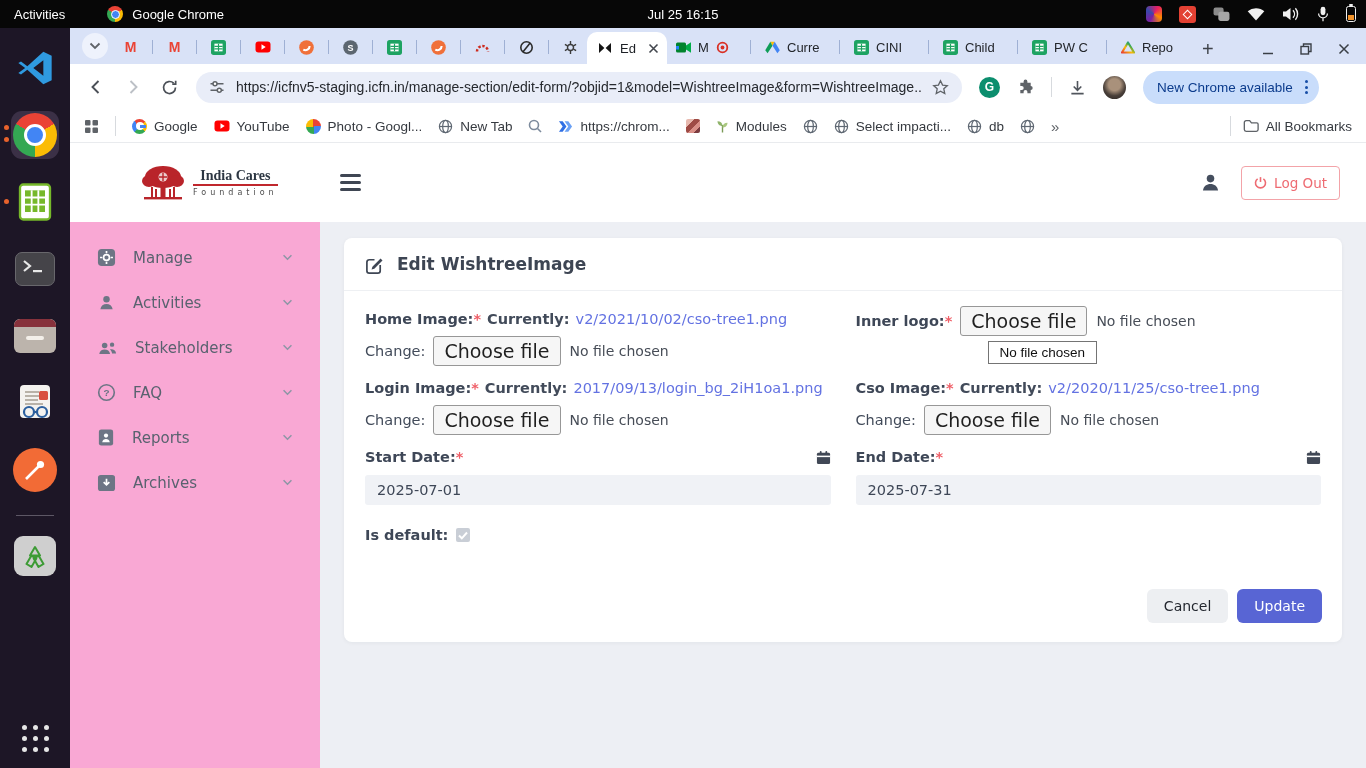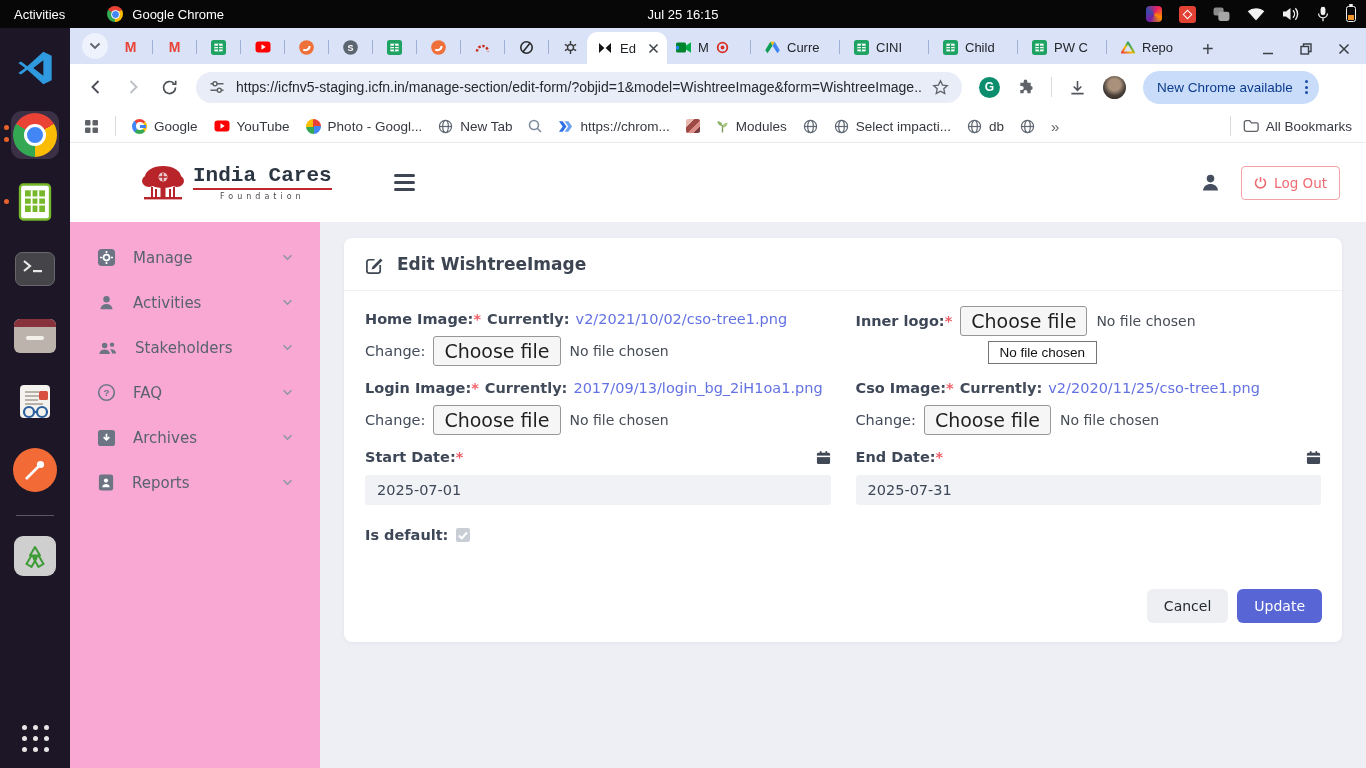--- a/index.html
+++ b/index.html
@@ -72,21 +72,21 @@
   .bm { display:flex; align-items:center; gap:7px; white-space:nowrap; }
   .bm-fav { width:14px; height:14px; border-radius:2px; background:linear-gradient(135deg,#e7b9af 0 30%,#9e4a44 30% 55%,#d98f87 55% 75%,#7c3b3f 75%); }
   .bm-over { font-size:15px; color:#5f6368; }
   .bm-right { margin-left:auto; display:flex; align-items:center; gap:12px; }
 
   
   .webpage { flex:1; background:#edeff4; display:flex; flex-direction:column; font-family:"DejaVu Sans", sans-serif; }
   .site-header { height:79px; background:#fff; display:flex; align-items:center; padding:0 26px; flex:none; }
   .brand { display:flex; align-items:center; gap:7px; margin-left:44px; }
   .brand-text { text-align:center; }
-  .brand-name { font-family:Liberation Mono, monospace; font-weight:700; font-size:21px; color:#2c3642; border-bottom:2px solid #c0272d; padding-bottom:1px; line-height:1.1; }
+  .brand-name { font-family:Liberation Serif, serif; font-weight:700; font-size:14px; color:#2c3642; border-bottom:2px solid #c0272d; padding-bottom:1px; line-height:1.1; }
   .brand-tag { font-size:8px; letter-spacing:4px; color:#4c4c4c; margin-top:2px; }
   .hamburger { margin-left:58px; display:flex; flex-direction:column; gap:4.5px; padding:4px; }
   .hamburger i { width:21px; height:2.6px; background:#3f4653; border-radius:2px; }
   .hdr-right { margin-left:auto; display:flex; align-items:center; gap:20px; }
   .logout-btn { display:flex; align-items:center; gap:7px; border:1px solid #f3a3a8; color:#ee6b72; border-radius:4px; padding:8px 12px; font-size:13.5px; background:#fff; font-family:inherit; }
 
   .site-body { flex:1; display:flex; min-height:0; }
   .sidebar { width:250px; background:#f9a8d4; padding-top:13px; flex:none; }
   .side-item { height:45px; display:flex; align-items:center; gap:17px; padding:0 27px; }
   .side-item .slabel { font-size:15px; color:#59626f; flex:1; }
@@ -607,36 +607,36 @@
           <svg width="19" height="19" viewBox="0 0 20 20">
               <circle cx="10" cy="10" r="8.2" fill="none" stroke="#6d7585" stroke-width="1.7"></circle>
               <text x="10" y="13.8" font-size="10.5" text-anchor="middle" fill="#6d7585" font-weight="bold" font-family="Liberation Sans">?</text>
             </svg>
           <span class="slabel">FAQ</span>
           <svg width="11" height="7" viewBox="0 0 12 8" fill="none" stroke="#8d96a5" stroke-width="1.7">
               <path d="M1.5 1.5L6 6l4.5-4.5"></path>
             </svg>
         </div>
         <div class="side-item">
-          <svg width="19" height="18" viewBox="0 0 20 19">
-              <rect x="1" y="1" width="18" height="17" rx="3" fill="#6d7585"></rect>
-              <path d="M10 5v6M7 8.5l3 3 3-3" stroke="#fff" stroke-width="1.8" fill="none"></path>
-            </svg>
-          <span class="slabel">Archives</span>
-          <svg width="11" height="7" viewBox="0 0 12 8" fill="none" stroke="#8d96a5" stroke-width="1.7">
-              <path d="M1.5 1.5L6 6l4.5-4.5"></path>
-            </svg>
-        </div>
-        <div class="side-item">
           <svg width="18" height="19" viewBox="0 0 18 20">
               <rect x="1.5" y="1.5" width="15" height="17" rx="2.5" fill="#6d7585"></rect>
               <circle cx="9" cy="8" r="2.2" fill="#fff"></circle>
               <path d="M5 15c.4-2.2 2-3.3 4-3.3s3.6 1.1 4 3.3z" fill="#fff"></path>
             </svg>
           <span class="slabel">Reports</span>
+          <svg width="11" height="7" viewBox="0 0 12 8" fill="none" stroke="#8d96a5" stroke-width="1.7">
+              <path d="M1.5 1.5L6 6l4.5-4.5"></path>
+            </svg>
+        </div>
+        <div class="side-item">
+          <svg width="19" height="18" viewBox="0 0 20 19">
+              <rect x="1" y="1" width="18" height="17" rx="3" fill="#6d7585"></rect>
+              <path d="M10 5v6M7 8.5l3 3 3-3" stroke="#fff" stroke-width="1.8" fill="none"></path>
+            </svg>
+          <span class="slabel">Archives</span>
           <svg width="11" height="7" viewBox="0 0 12 8" fill="none" stroke="#8d96a5" stroke-width="1.7">
               <path d="M1.5 1.5L6 6l4.5-4.5"></path>
             </svg>
         </div>
       </aside>
 
       <main class="main">
         <div class="card">
           <div class="card-head">
             <svg width="19" height="19" viewBox="0 0 20 20">

